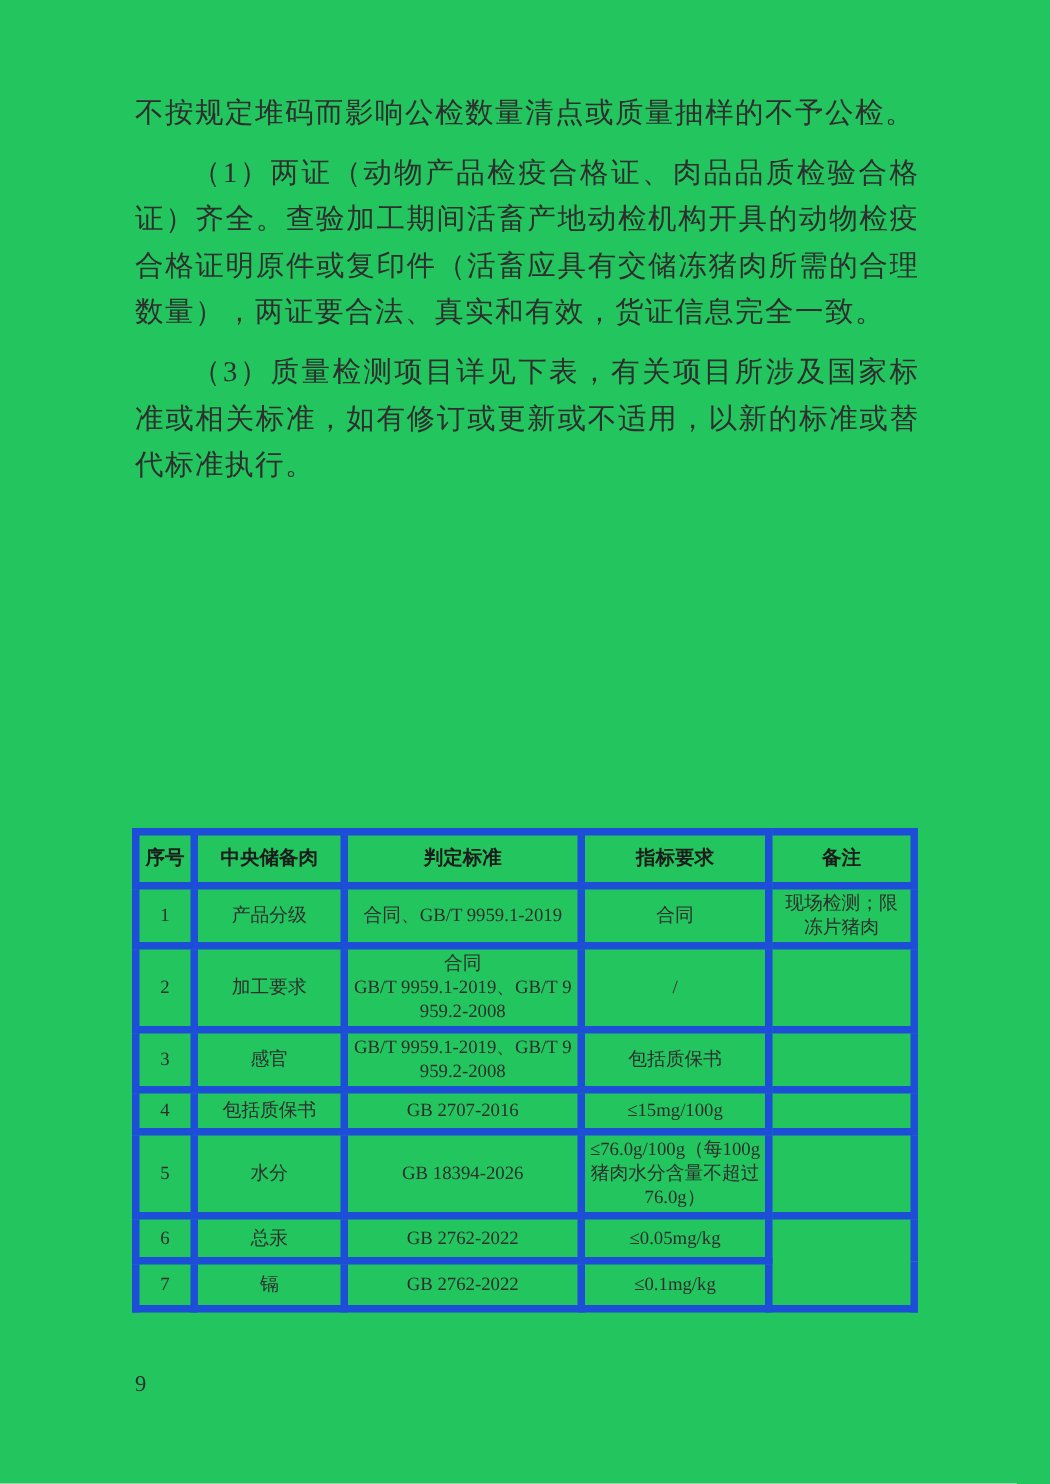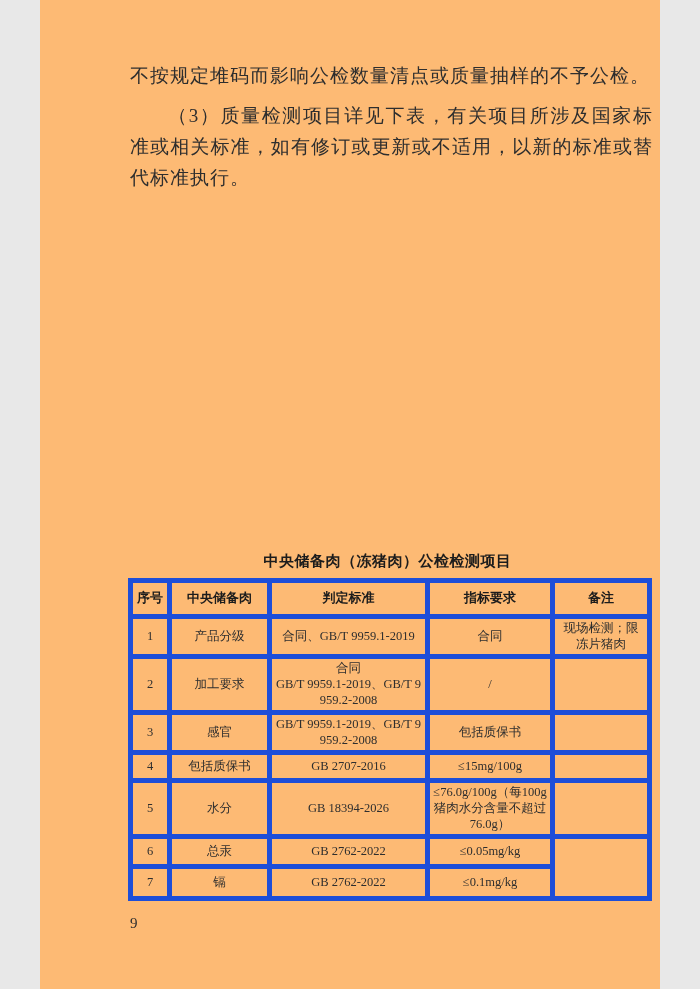--- a/index.html
+++ b/index.html
@@ -1,20 +1,20 @@
 <!DOCTYPE html>
 <html><head>
 <meta charset="utf-8">
 <style>
   html,body { margin:0; padding:0; background:#e8e8e8; }
   .page {
     position:relative;
-    width:620px; height:989px;
+    width:700px; height:989px;
     margin:0 auto;
-    background:#fdba74;
+    background:#22c55e;
     font-family:"Liberation Serif","DejaVu Serif",serif;
     color:#2e2e2e;
     overflow:hidden;
   }
   .text-block {
     position:absolute; left:90px; top:60px; width:523px; height:494px;
     overflow:hidden;
   }
   .text-block p {
     margin:0;
@@ -70,25 +70,25 @@
     font-size:15px; color:#2e2e2e;
   }
 </style>
 </head>
 <body>
 
 <div class="page">
 
   <div class="text-block">
     <p>不按规定堆码而影响公检数量清点或质量抽样的不予公检。</p>
+    <p class="indent gap">（1）两证（动物产品检疫合格证、肉品品质检验合格证）齐全。查验加工期间活畜产地动检机构开具的动物检疫合格证明原件或复印件（活畜应具有交储冻猪肉所需的合理数量），两证要合法、真实和有效，货证信息完全一致。</p>
     <p class="indent gap">（3）质量检测项目详见下表，有关项目所涉及国家标准或相关标准，如有修订或更新或不适用，以新的标准或替代标准执行。</p>
   </div>
 
   <div class="table-section">
-    <div class="table-title">中央储备肉（冻猪肉）公检检测项目</div>
     <table class="insp">
       <colgroup>
         <col style="width:39px">
         <col style="width:100px">
         <col style="width:158px">
         <col style="width:125px">
         <col style="width:97px">
       </colgroup>
       <thead>
         <tr>

